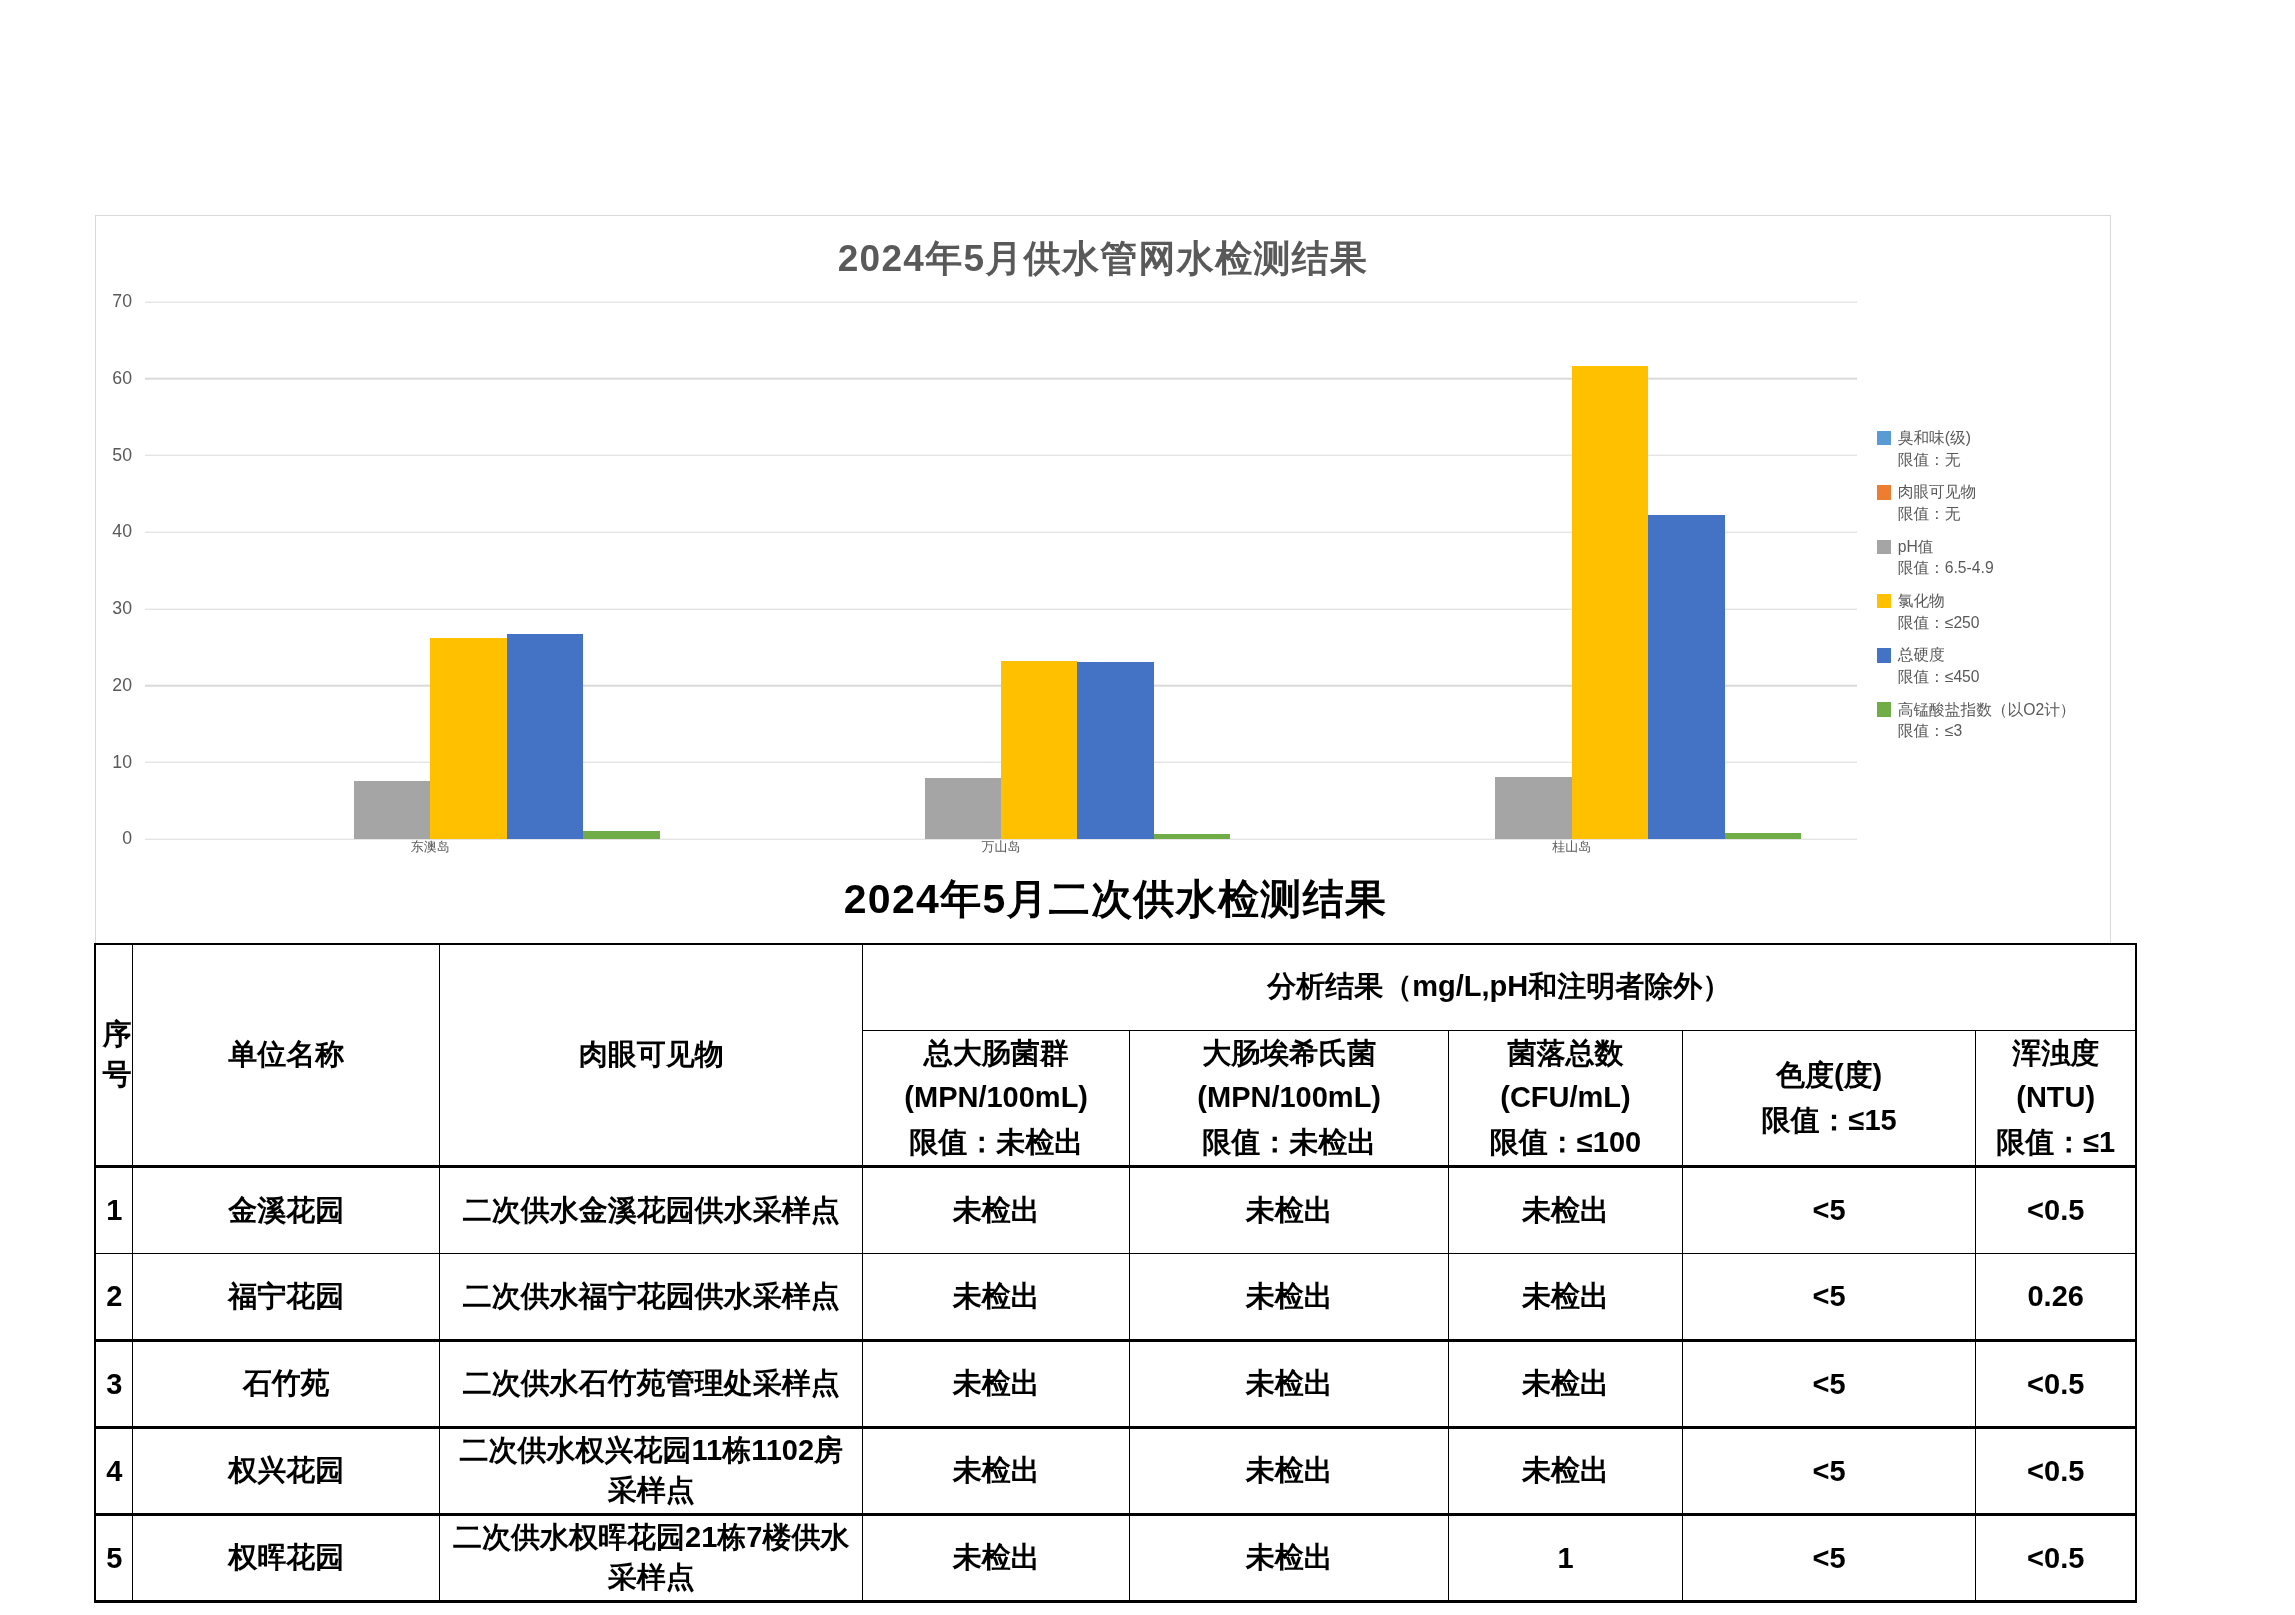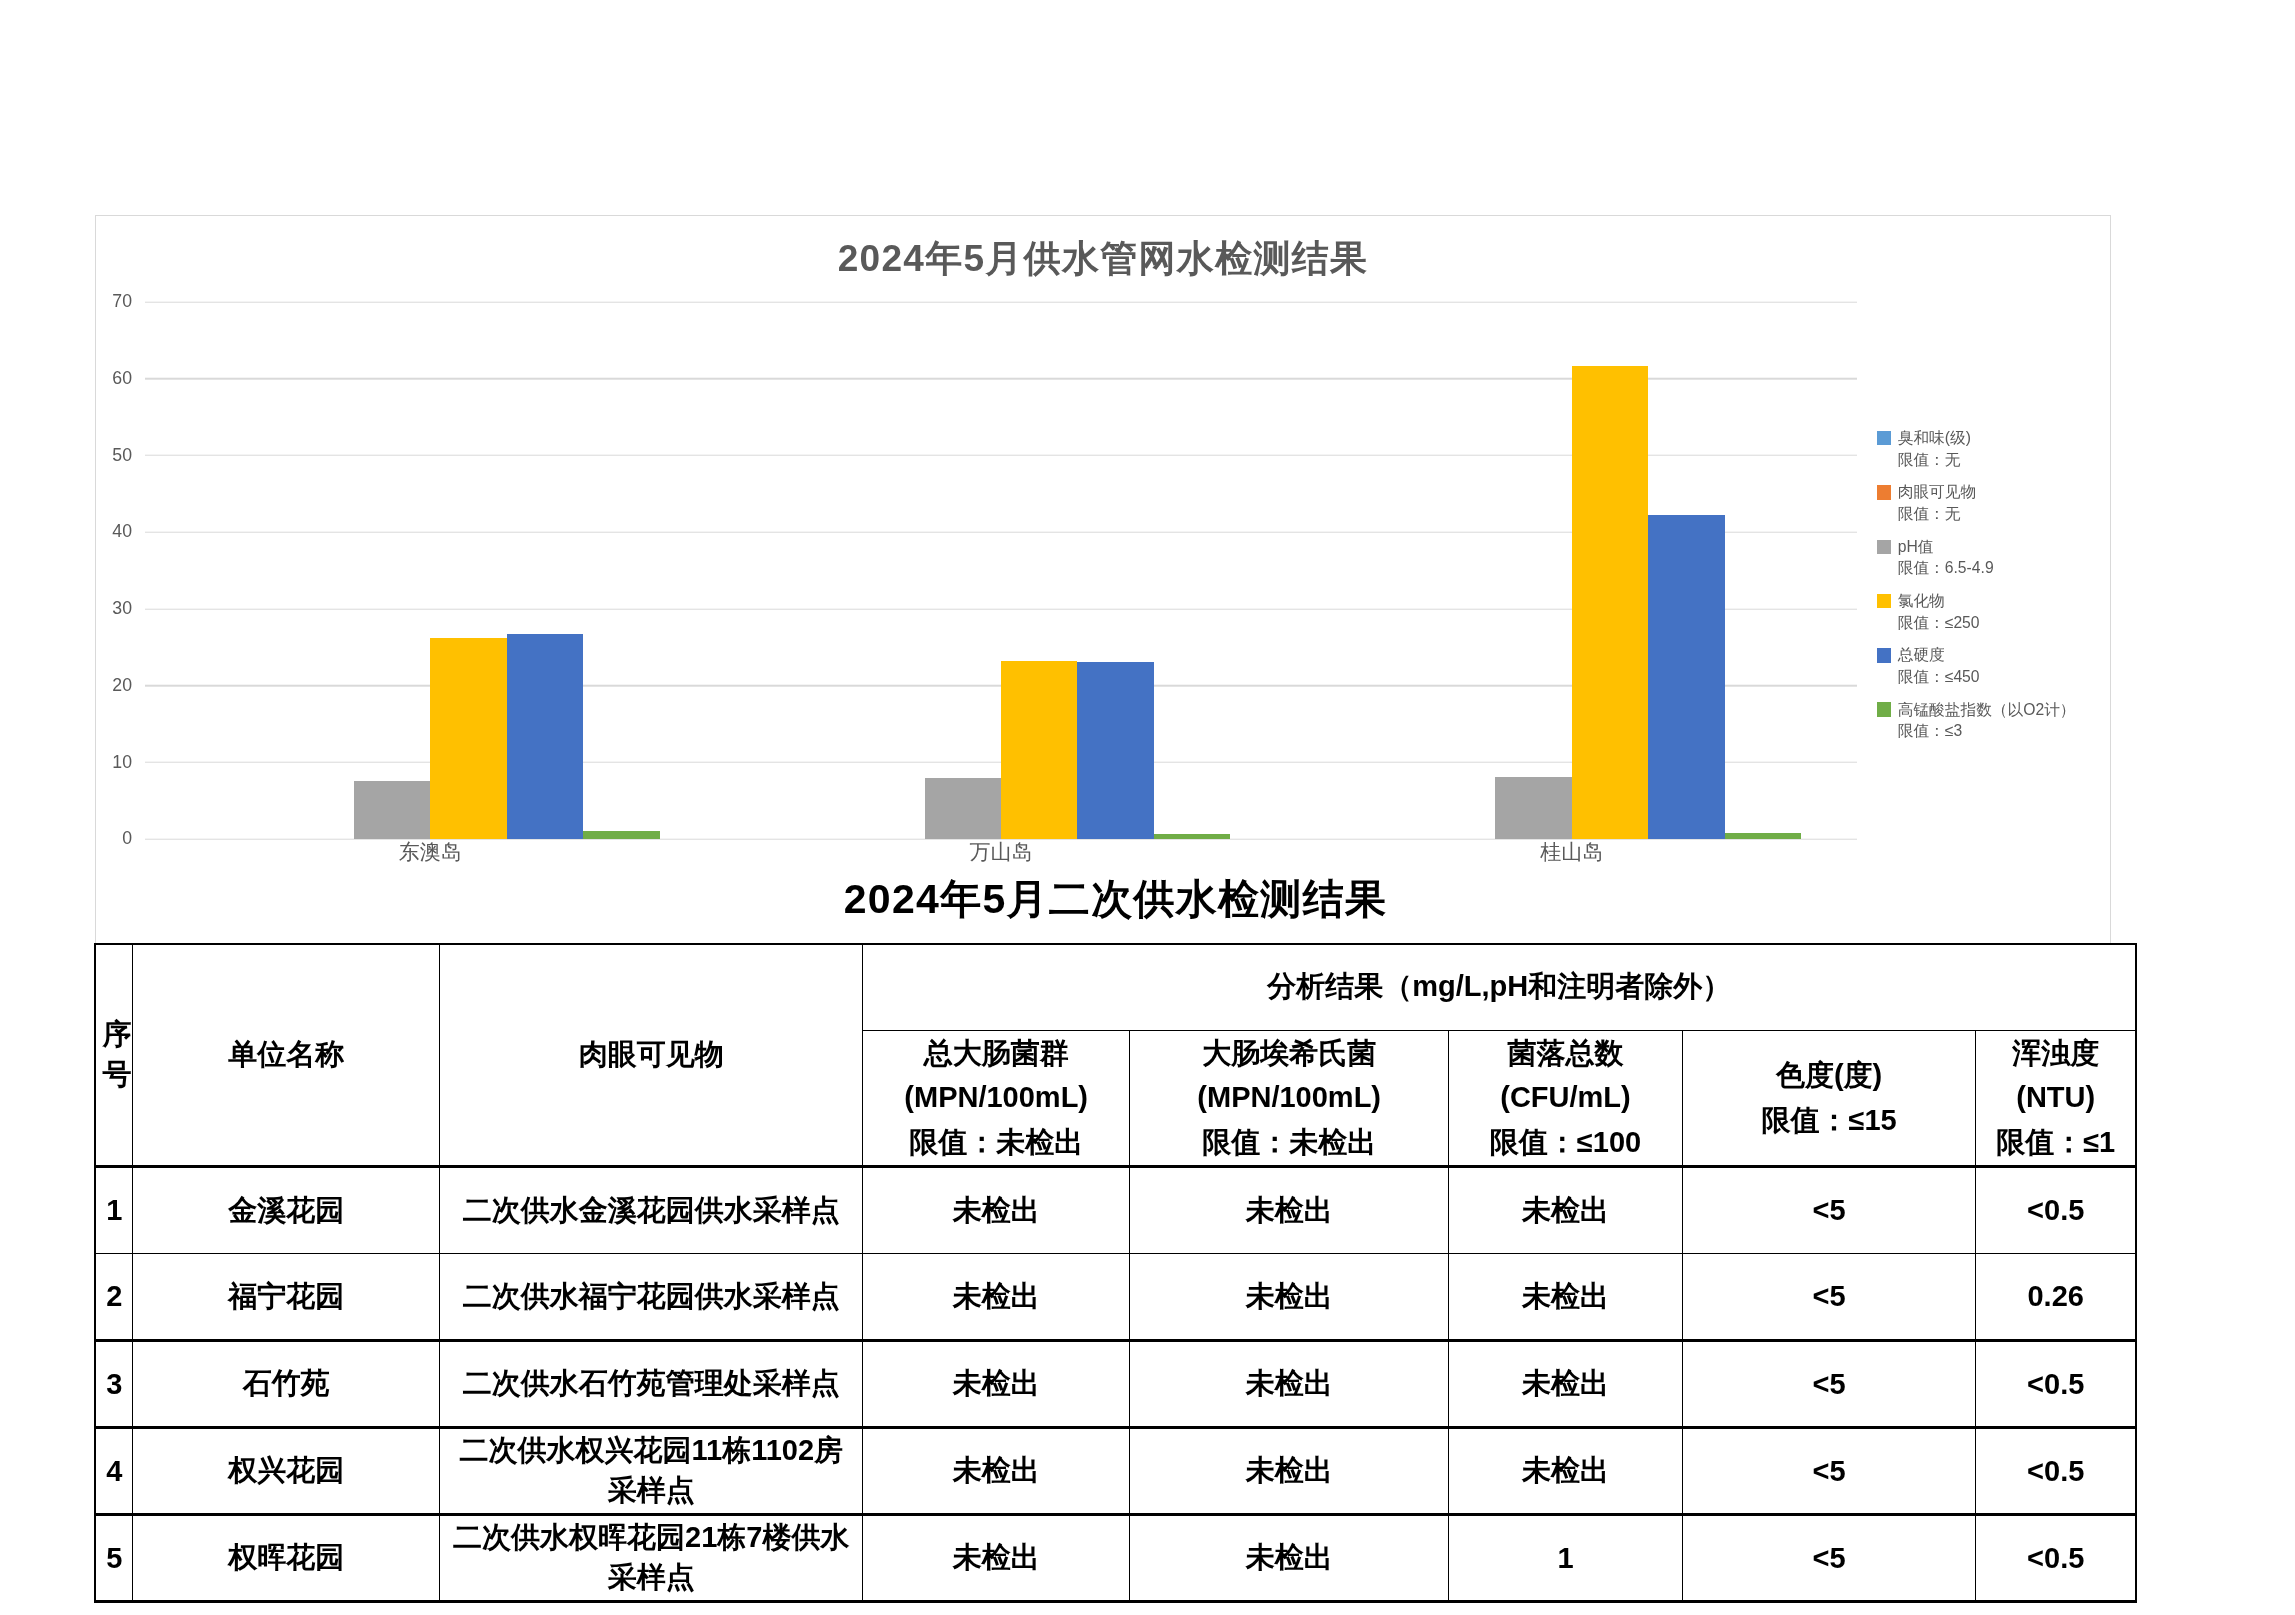--- a/index.html
+++ b/index.html
@@ -19,21 +19,21 @@
   .plot{position:absolute;left:49px;top:86px;width:1712px;height:537px;}
   .gridline{position:absolute;left:0;right:0;height:1.3px;background:#D9D9D9;transform:translateY(0.7px);}
   .ytick{
     position:absolute;left:-55px;width:42px;text-align:right;
     font-size:17.7px;color:#595959;transform:translateY(50%);line-height:1;
   }
   .groups{position:absolute;left:0;top:0;width:100%;height:100%;display:flex;}
   .group{flex:1;display:flex;align-items:flex-end;justify-content:center;height:100%;}
   .bar{width:13.4%;}
   .cat-labels{position:absolute;top:calc(100% + 9.2px);left:0;width:100%;display:flex;}
-  .cat-label{flex:1;text-align:center;font-size:21px;color:#595959;}
+  .cat-label{flex:1;text-align:center;font-size:13px;color:#595959;}
   .legend{position:absolute;right:5.2px;top:211px;width:228px;}
   .legend-item{display:flex;margin-bottom:11px;}
   .legend-swatch{width:14.4px;height:14.4px;flex:0 0 14.4px;margin:3.9px 6.5px 0 0;}
   .legend-text{font-size:15.7px;color:#595959;line-height:1.38;}
   .legend-limit{display:block;}
   
   .table-title{
     position:absolute;left:94px;top:872px;width:2043px;text-align:center;
     font-size:41px;font-weight:bold;color:#000;z-index:5;letter-spacing:1.3px;
   }

